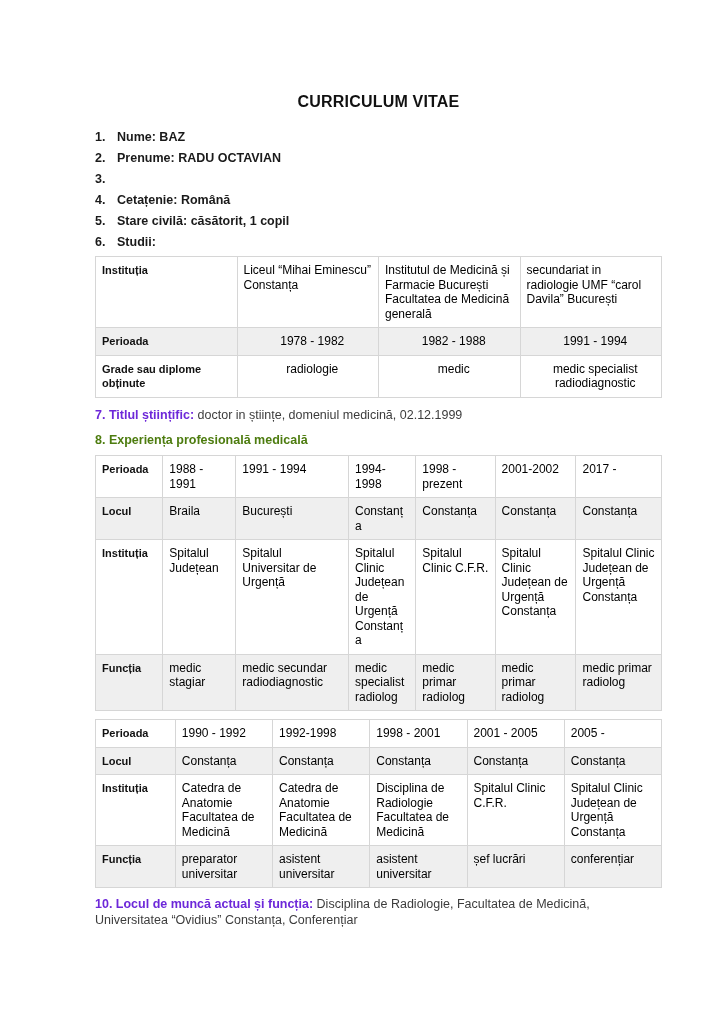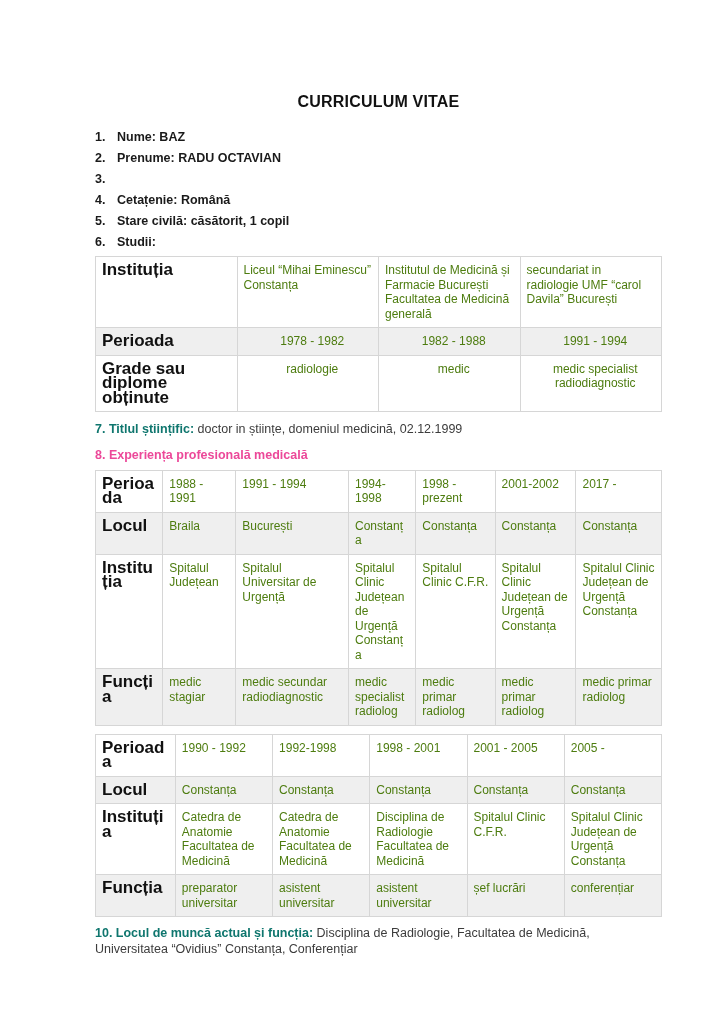--- a/index.html
+++ b/index.html
@@ -45,40 +45,40 @@
   .doc-table th,.doc-table td{
     border:1px solid #d6d6d6;
     padding:6px 6px;
     vertical-align:top;
     text-align:left;
     word-wrap:break-word;
   }
   .doc-table th{
     font-weight:bold;
     color:#111;
-    font-size:17px;
-  }
-  .doc-table td{color:#4d7c0f;}
+    font-size:11px;
+  }
+  .doc-table td{color:#000000;}
   .doc-table tr:nth-child(even){background:#efefef;}
   .doc-table td.c{text-align:center;padding-left:15px;}
   .t1{margin-top:7px;}
   .t2{margin-top:8px;}
   .t3{margin-top:8px;}
   .numbered{
     font-size:12.5px;
     line-height:15.5px;
     margin-top:10px;
     color:#3c3c3c;
   }
-  .numbered .lbl{font-weight:bold;color:#0f766e;}
+  .numbered .lbl{font-weight:bold;color:#6d28d9;}
   .sec-heading{
     font-size:12.5px;
     font-weight:bold;
     margin-top:10px;
-    color:#ec4899;
+    color:#4d7c0f;
   }
 </style>
 </head>
 <body>
 
 <div class="page">
 
   <div class="title">CURRICULUM VITAE</div>
 
 

